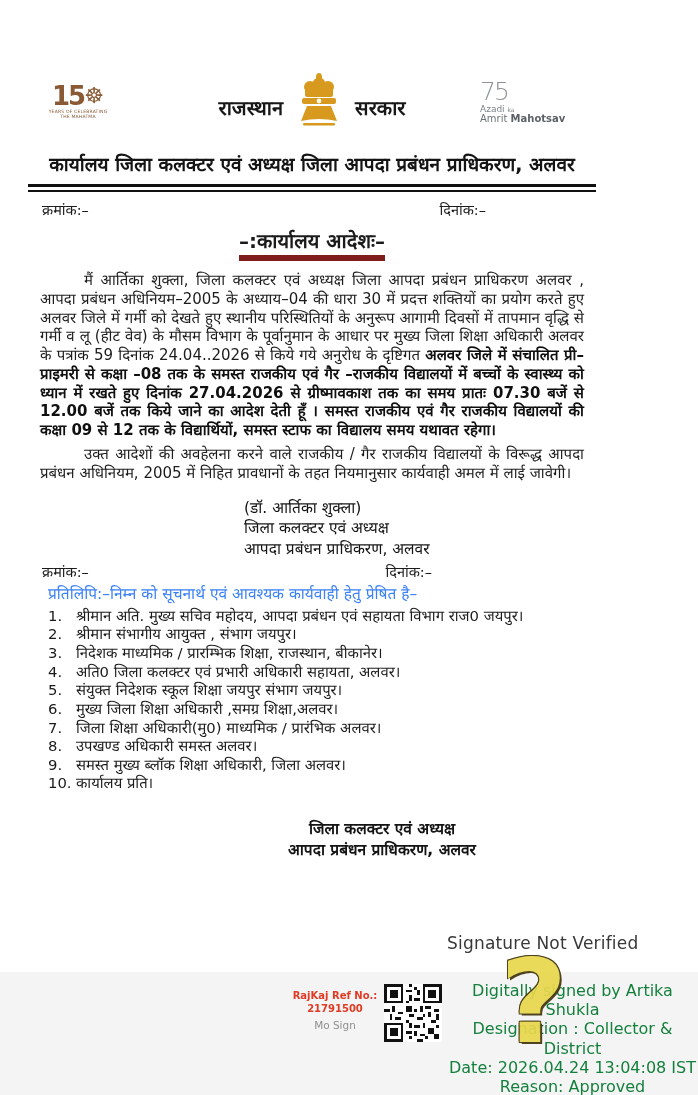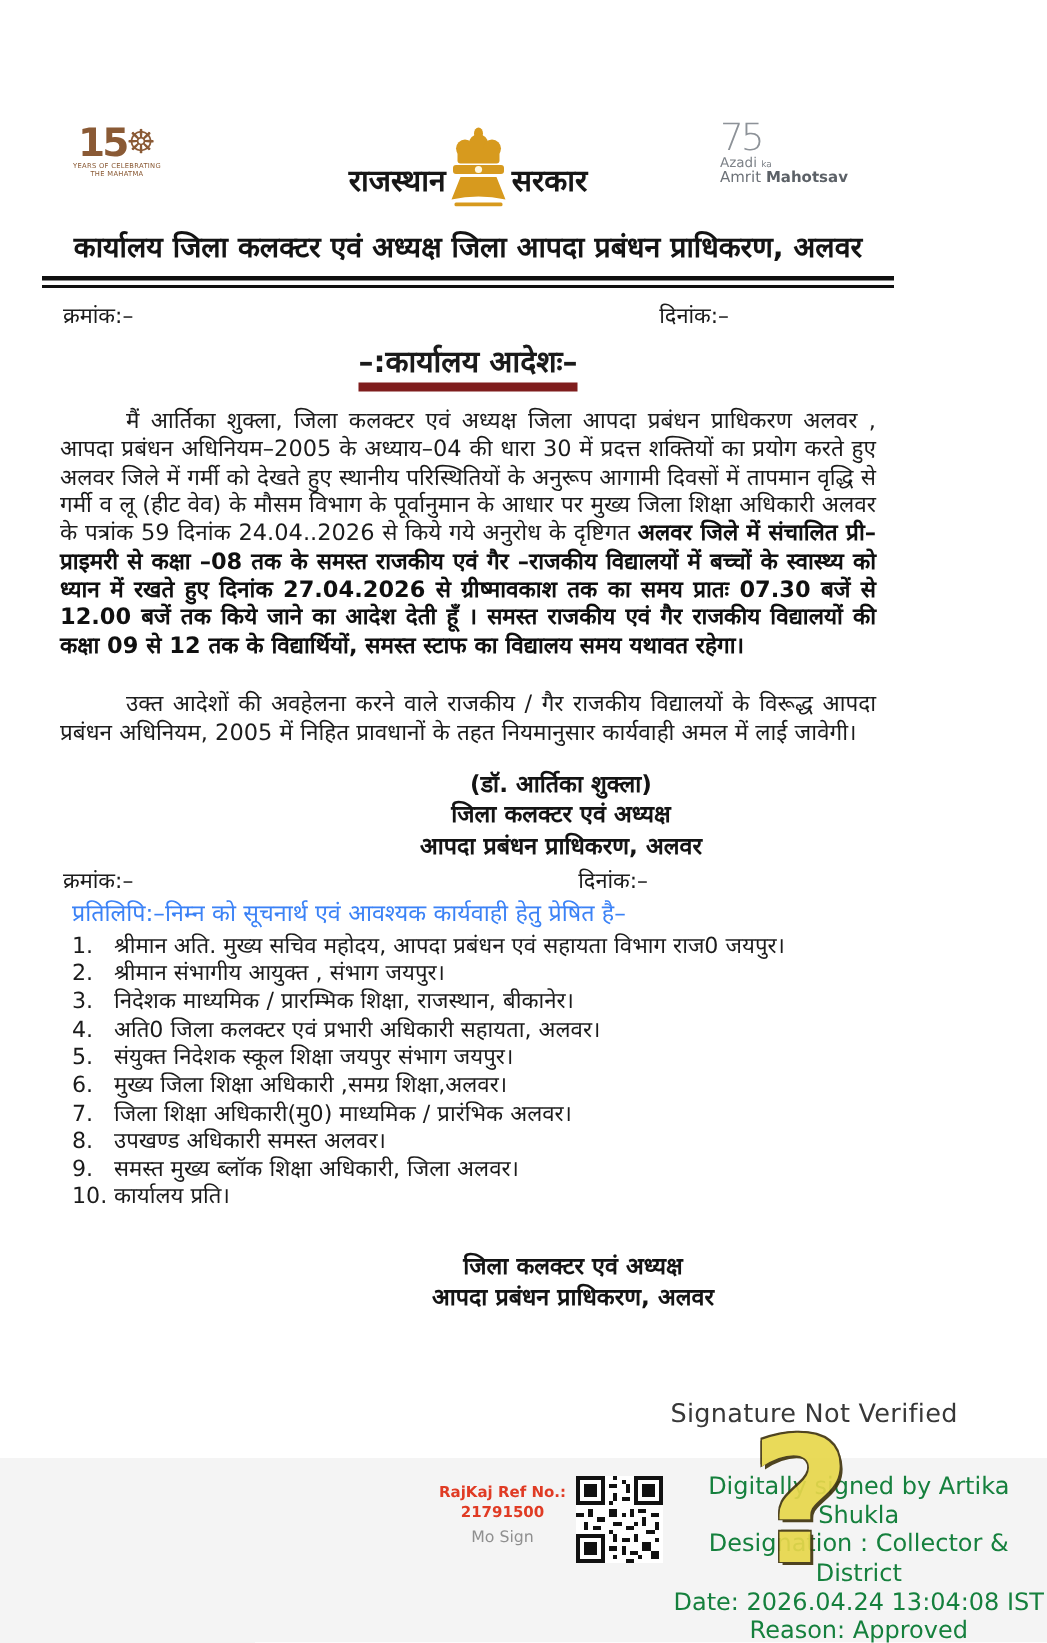--- a/index.html
+++ b/index.html
@@ -9,21 +9,21 @@
   }
   .page{position:relative;width:624px;height:972px;background:#ffffff;}
   .bottom-band{position:absolute;left:0;top:972px;width:698px;height:123px;background:#f4f4f4;}
 
   
   .logo-row{position:relative;height:62px;margin-top:83px;}
   .logo-150{position:absolute;left:48px;top:0;color:#8a5a35;text-align:center;line-height:1;}
   .logo-150 .big{font-size:26px;font-weight:bold;letter-spacing:-2px;}
   .logo-150 .wheel{font-size:22px;vertical-align:2px;}
   .logo-150 .cap{font-size:4.5px;color:#8a5a35;margin-top:1px;letter-spacing:.2px;width:60px;}
-  .center-govt{position:absolute;left:0;right:0;top:14px;display:flex;justify-content:center;align-items:center;}
+  .center-govt{position:absolute;left:0;right:0;top:2px;display:flex;justify-content:center;align-items:center;gap:14px;}
   .center-govt .gtxt{font-size:20px;font-weight:bold;color:#171717;}
   .emblem{width:44px;height:58px;margin-top:-14px;}
   .logo-azadi{position:absolute;right:40px;top:-4px;width:104px;line-height:1;}
   .logo-azadi .seven5{font-size:25px;color:#8d9298;font-weight:300;letter-spacing:-2px;}
   .swooshwrap{display:inline-block;margin-left:4px;vertical-align:6px;}
   .swoosh{width:52px;height:11px;border-radius:60% 100% 40% 100%/130% 160% 40% 60%;
     background:linear-gradient(175deg,#f08c2e 30%,#ffffff 30% 55%,#2e8b57 55%);transform:rotate(-6deg);}
   .logo-azadi .az1{font-size:9px;color:#7d8288;margin-top:1px;}
   .logo-azadi .az1 .ka{font-size:6px;}
   .logo-azadi .az2{font-size:10px;color:#6d7278;}
@@ -36,23 +36,23 @@
   .meta-row .dn1{margin-right:96px;}
   .meta-row2{display:flex;justify-content:space-between;padding:0 42px;margin-top:2px;font-size:14.5px;}
   .meta-row2 .dn2{margin-right:150px;}
 
   .order-title-wrap{text-align:center;margin-top:8px;}
   .order-title{display:inline-block;font-size:20px;font-weight:bold;border-bottom:6px solid #7f1d1d;padding-bottom:1px;}
 
   .body-text{margin:10px 40px 0 40px;font-size:15px;line-height:1.25;text-align:justify;color:#1c1c1c;}
   .body-text .indent{display:inline-block;width:44px;}
   .bold-seg{font-weight:bold;color:#101010;margin-top:16px;}
-  .para2{margin-top:20px;}
-
-  .sig-block{width:260px;margin:16px 120px 0 auto;text-align:center;font-weight:bold;font-size:15.5px;line-height:1.3;color:#141414;}
+  .para2{margin-top:5px;}
+
+  .sig-block{width:260px;margin:16px 120px 0 auto;text-align:left;font-weight:normal;font-size:15.5px;line-height:1.3;color:#141414;}
   .sig-block .nm{font-size:15.5px;}
 
   .copy-heading{margin:1px 40px 0 48px;font-size:15.5px;font-weight:normal;color:#3b82f6;}
   .copy-list{margin:3px 40px 0 48px;font-size:14.8px;line-height:1.26;}
   .copy-list .row{display:flex;}
   .copy-list .num{width:28px;flex:0 0 28px;}
   .copy-list .itx{flex:1;}
 
   .sig-block2{width:260px;margin:26px 112px 0 auto;text-align:center;font-weight:bold;font-size:15.5px;line-height:1.35;color:#141414;}
 

